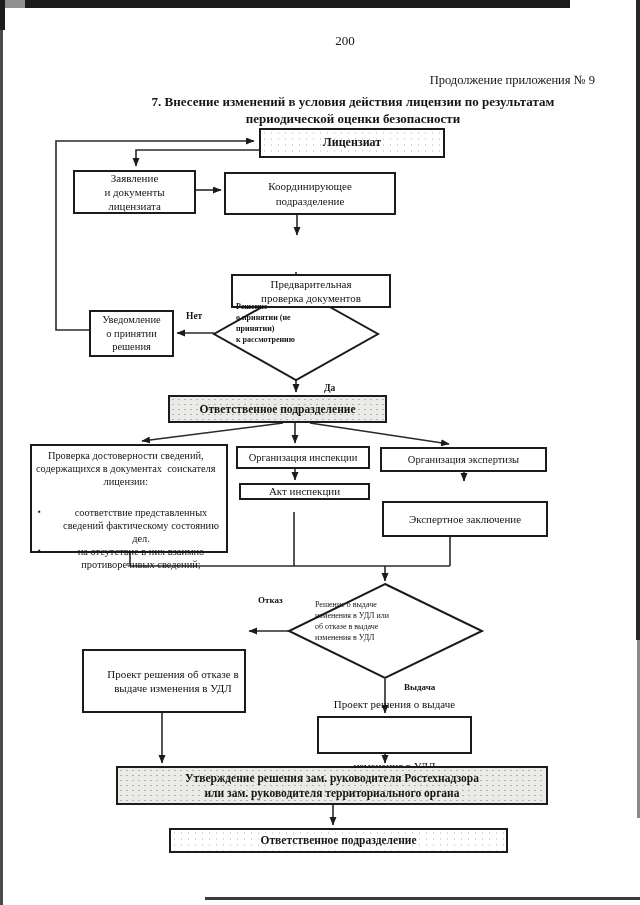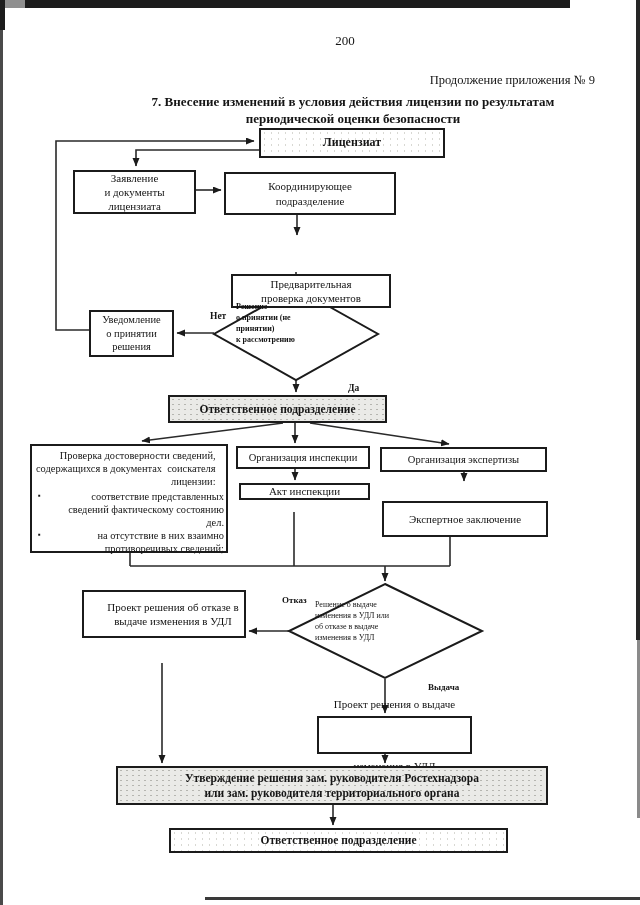--- a/index.html
+++ b/index.html
@@ -24,22 +24,22 @@
   .speckle{
     background-color:#eaeae7;
     background-image:radial-gradient(#b5b5b0 0.8px, transparent 0.9px);
     background-size:6px 5px;
   }
   .speckle-light{
     background-image:radial-gradient(#d8d8d3 0.8px, transparent 0.9px);
     background-size:7px 6px;
   }
   .dmt{position:absolute;text-align:left;font-size:8px;line-height:11px;}
-  .elabel{position:absolute;font-weight:bold;margin-left:24px;}
-  .ltext{align-items:flex-start;text-align:right;justify-content:flex-start;}
+  .elabel{position:absolute;font-weight:bold;}
+  .ltext{align-items:flex-start;text-align:center;justify-content:flex-start;gap:16px;}
   .vbox-intro div{white-space:pre-wrap;}
   .vbox-ul{margin:1px 0 0 0;padding:0;list-style:none;}
   .vbox-ul li{position:relative;padding-left:22px;margin:0;}
   .vbox-ul li::before{content:"▪";position:absolute;left:2px;top:-1px;font-size:8px;}
   svg.overlay{position:absolute;left:0;top:0;pointer-events:none;}
 </style>
 </head>
 <body>
 
 <div class="abs scan" style="left:0;top:0;width:570px;height:8px;"></div>
@@ -180,21 +180,21 @@
 <div class="dmt" style="left:315px;top:599px;width:140px;">
   <div>Решение о выдаче</div>
   <div>изменения в УДЛ или</div>
   <div>об отказе в выдаче</div>
   <div>изменения в УДЛ</div>
 </div>
 
 <div class="elabel" style="left:258px;top:595px;font-size:9px;">Отказ</div>
 <div class="elabel" style="left:404px;top:682px;font-size:9px;">Выдача</div>
 
-<div class="fbox" style="left:82px;top:590px;width:164px;height:48px;padding-left:18px;">
+<div class="fbox" style="left:82px;top:649px;width:164px;height:64px;padding-left:18px;">
   <div>Проект решения об отказе в</div>
   <div>выдаче изменения в УДЛ</div>
 </div>
 
 <div class="fbox" style="left:317px;top:716px;width:155px;height:38px;gap:48px;">
   <div>Проект решения о выдаче</div>
   <div>изменения в УДЛ</div>
 </div>
 
 <div class="fbox bold speckle" style="left:116px;top:766px;width:432px;height:39px;font-size:11.5px;">

